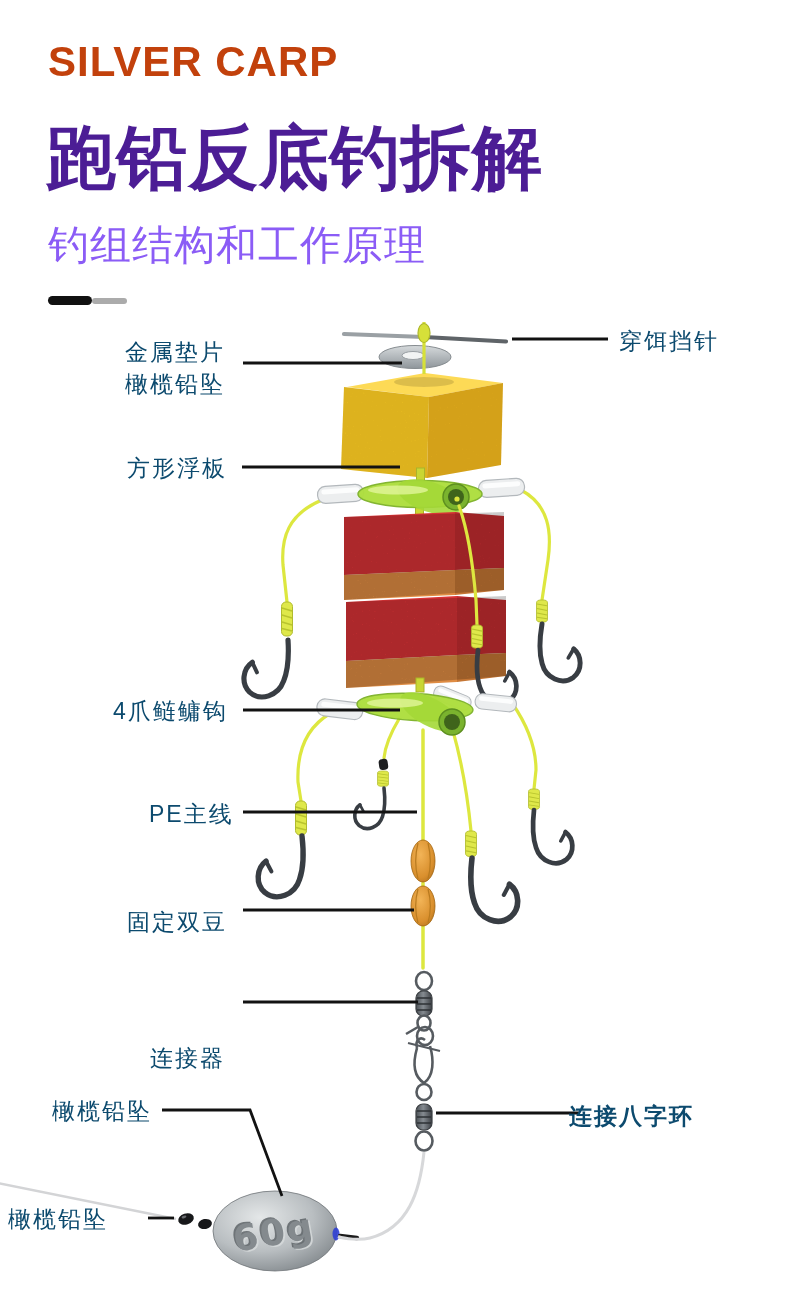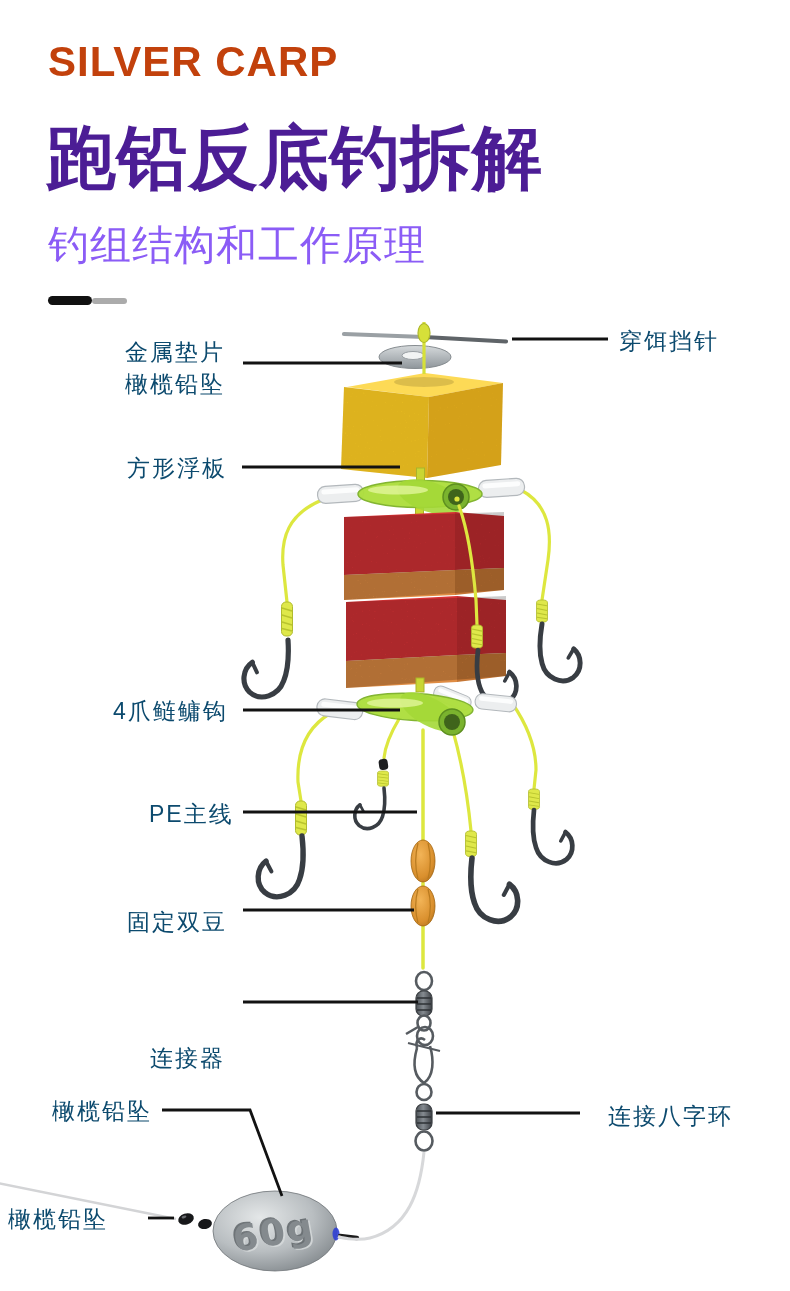--- a/index.html
+++ b/index.html
@@ -225,16 +225,16 @@
     <div>金属垫片</div>
     <div>橄榄铅坠</div>
   </div>
   <div class="dlabel" style="left:619px;top:325px;text-align:right;">穿饵挡针</div>
   <div class="dlabel" style="left:127px;top:452px;text-align:right;">方形浮板</div>
   <div class="dlabel" style="left:113px;top:695px;text-align:right;">4爪鲢鳙钩</div>
   <div class="dlabel" style="left:149px;top:798px;">PE主线</div>
   <div class="dlabel" style="left:127px;top:894px;margin-top:12px;">固定双豆</div>
   <div class="dlabel" style="left:150px;top:1042px;">连接器</div>
   <div class="dlabel" style="left:52px;top:1095px;">橄榄铅坠</div>
-  <div class="dlabel" style="left:608px;top:1100px;">连接八字环</div>
+  <div class="dlabel" style="left:569px;top:1100px;font-weight:bold;">连接八字环</div>
   <div class="dlabel" style="left:8px;top:1203px;">橄榄铅坠</div>
 
 </div>
 
 </body></html>

